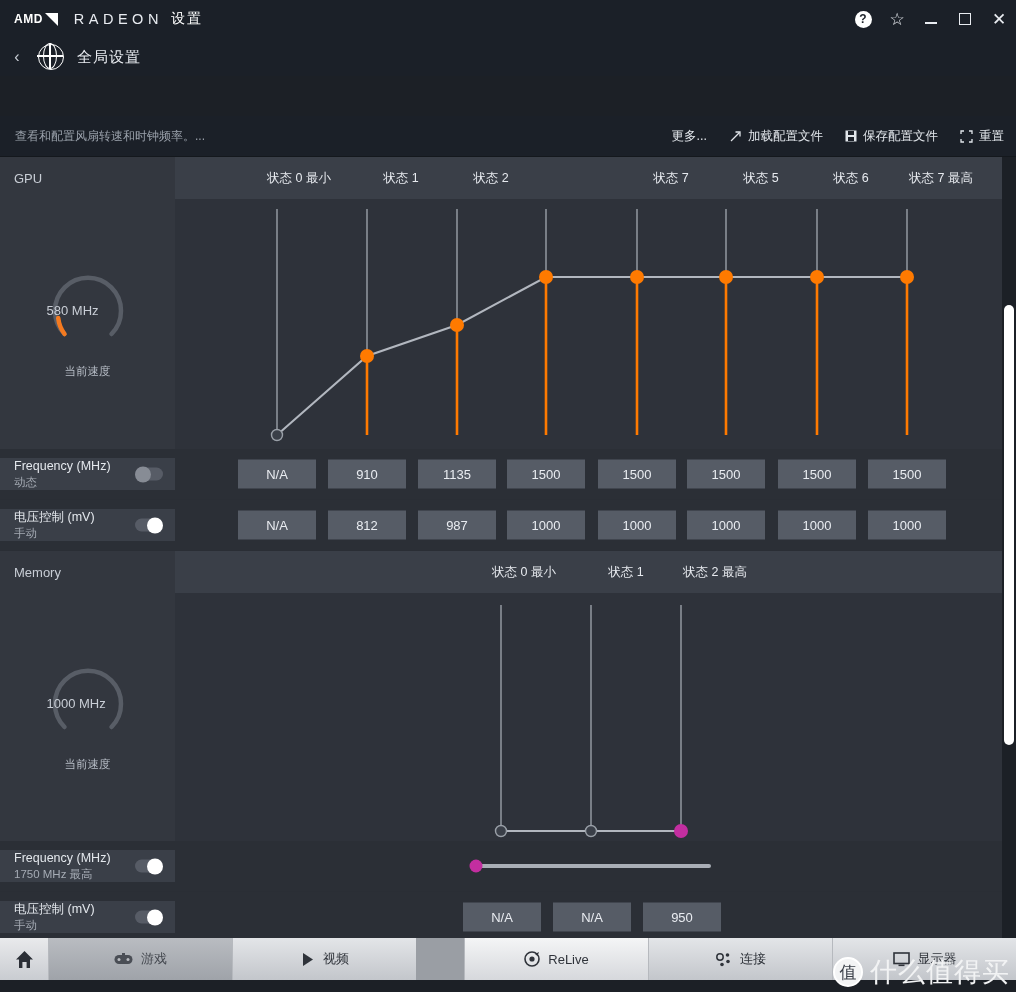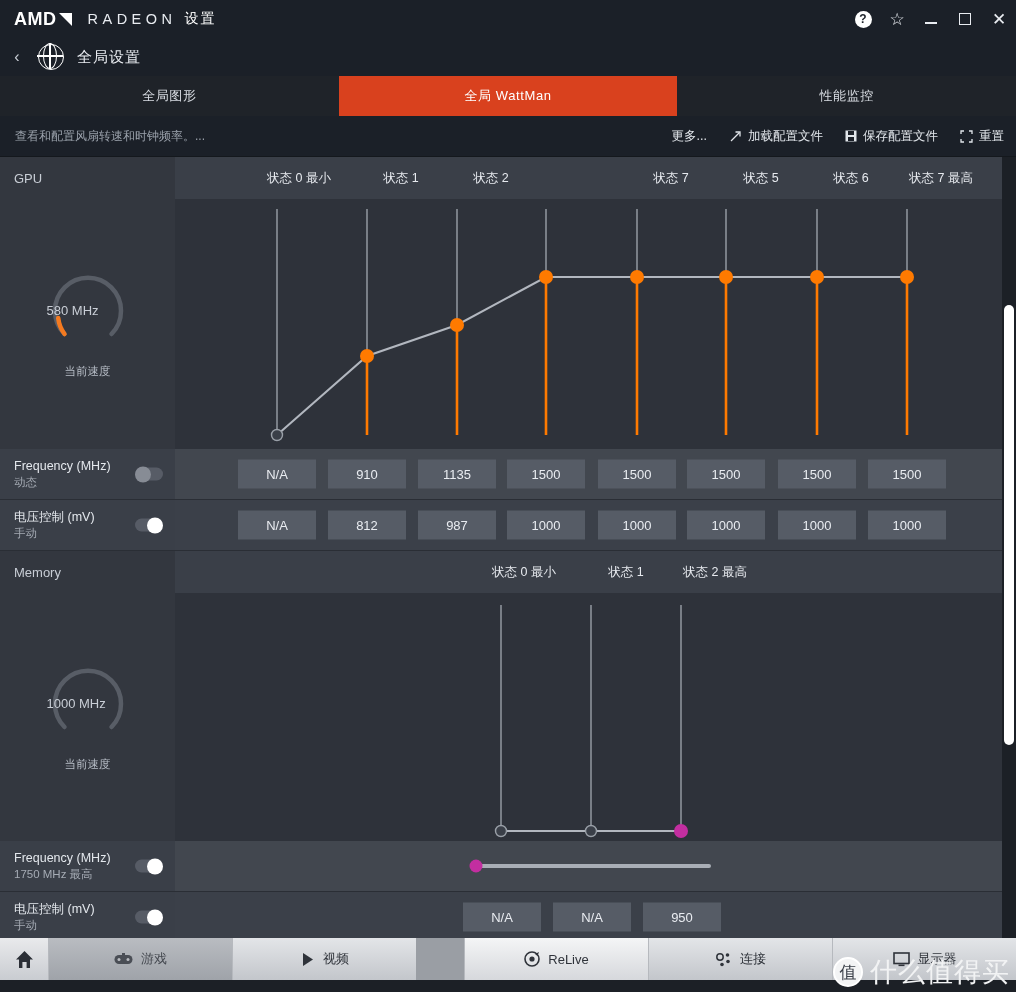--- a/index.html
+++ b/index.html
@@ -10,21 +10,21 @@
     overflow: hidden;
   }
   #app { position: relative; width: 1016px; height: 992px; }
 
   
   .titlebar {
     position: absolute; left: 0; top: 0; width: 1016px; height: 38px;
     background: #1b2028; display: flex; align-items: center;
   }
   .amd-logo {
-    margin-left: 14px; font-weight: bold; font-size: 18px; letter-spacing: .5px;
+    margin-left: 14px; font-weight: bold; font-size: 12px; letter-spacing: .5px;
     color: #ffffff; display: flex; align-items: center;
   }
   .amd-arrow {
     display: inline-block; width: 13px; height: 13px; margin-left: 2px;
     position: relative;
   }
   .amd-arrow:before {
     content: ""; position: absolute; right: 0; top: 0;
     border-left: 13px solid transparent; border-top: 13px solid #fff;
   }
@@ -122,21 +122,21 @@
   .gauge-val {
     position:absolute; left:0; right:0; top:50%; transform: translateY(-50%);
     text-align:left; color:#c9ced6; font-size: 13px;
   }
   .gauge-label { margin-top: 12px; color:#b9bfc8; font-size: 11.5px; text-align:center; }
 
   .plot-cell { flex: 1; background: #2e323a; position: relative; }
   .plot-cell svg { display:block; }
 
   
-  .value-row { display: flex; height: 51px; border-bottom: 1px solid #2a2e35; }
+  .value-row { display: flex; height: 51px; border-bottom: 1px solid #2a2e35; align-items: center; }
   .vr-label {
     width: 175px; background: #3a3f48; position: relative; display:flex; flex-direction: column;
     justify-content: center; padding-left: 14px;
   }
   .vr-label .t1 { color: #e4e8ed; font-size: 12.5px; line-height: 16px; }
   .vr-label .t2 { color: #a5abb4; font-size: 11.5px; line-height: 16px; }
   .toggle {
     position: absolute; right: 12px; top: 50%; transform: translateY(-50%);
     width: 28px; height: 13px; border-radius: 7px; background: #575c66;
   }
@@ -233,25 +233,20 @@
   <div class="breadcrumb">
     <div class="back-chev">
       <span>‹</span>
     </div>
     <div class="globe">
         <span class="ell"></span>
       </div>
     <div class="crumb-text">全局设置</div>
   </div>
 
-  <div class="tabs">
-    <div class="tab dim">全局图形</div>
-    <div class="tab active">全局 WattMan</div>
-    <div class="tab dim">性能监控</div>
-  </div>
 
   <div class="toolbar">
     <div class="tb-desc">查看和配置风扇转速和时钟频率。...</div>
     <div class="tb-actions">
       <div class="tb-item">
         <span>更多...</span>
       </div>
       <div class="tb-item">
         <span class="tb-ico">
           <svg width="13" height="13" viewBox="0 0 13 13">

